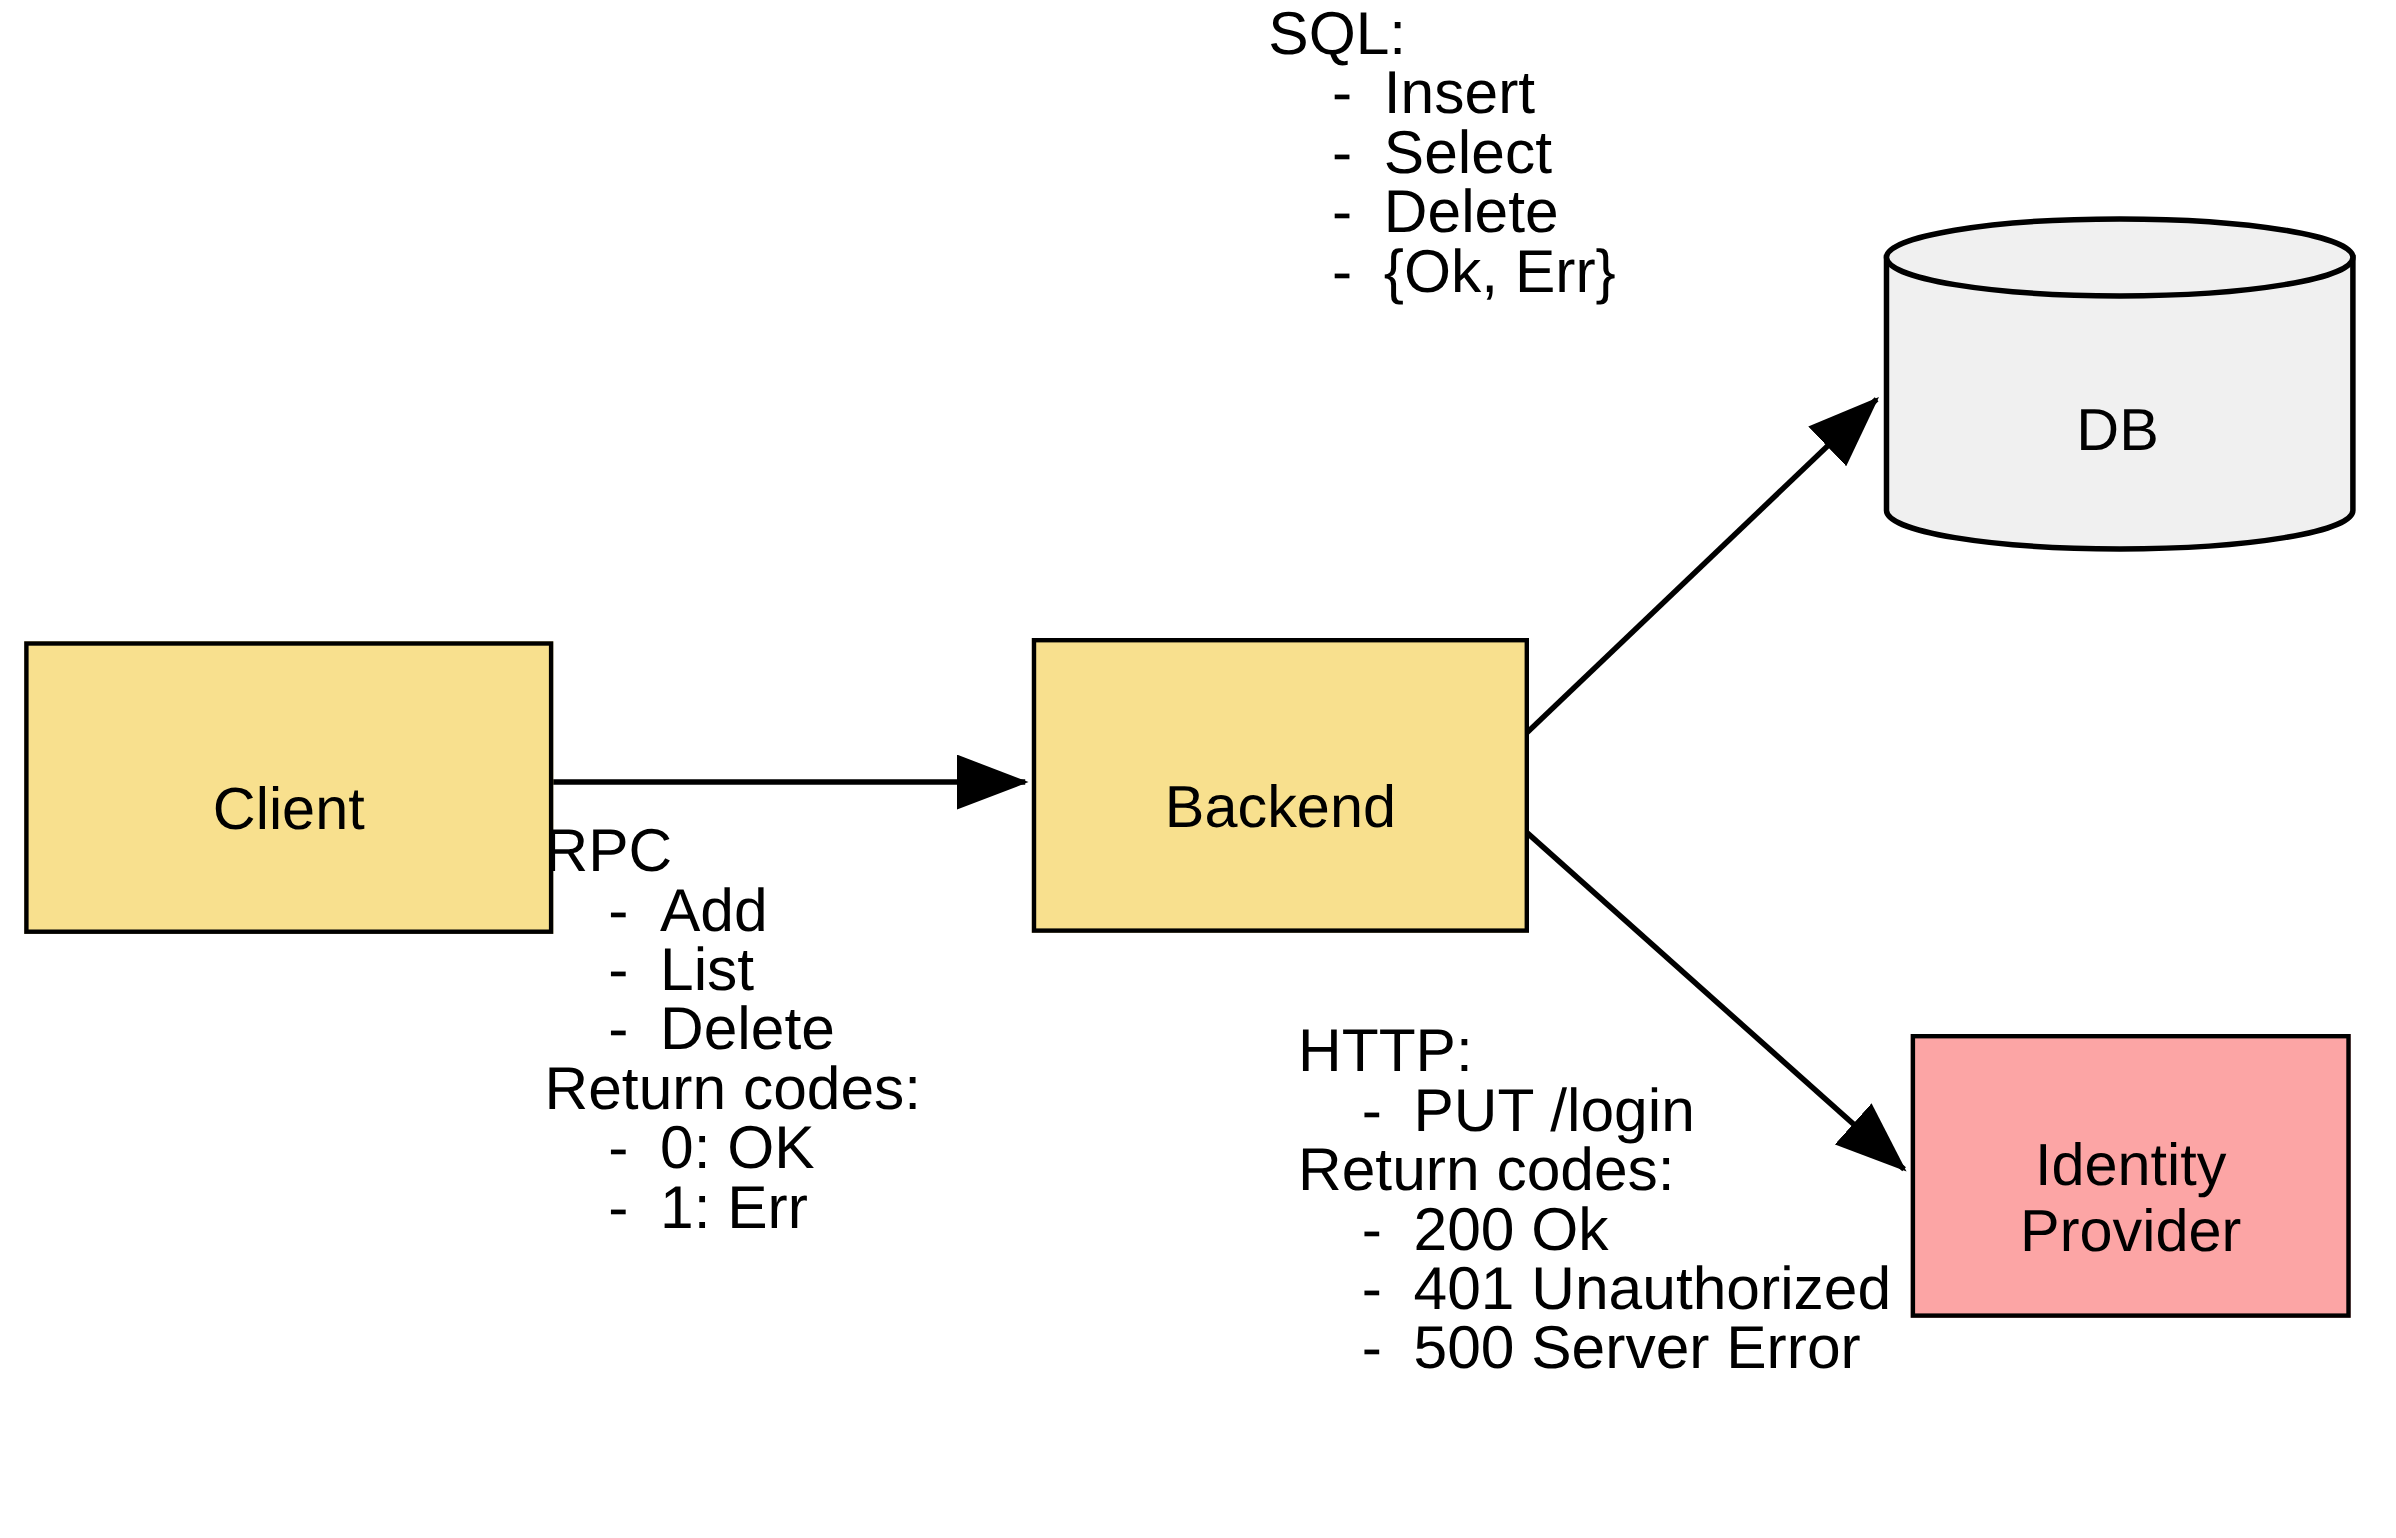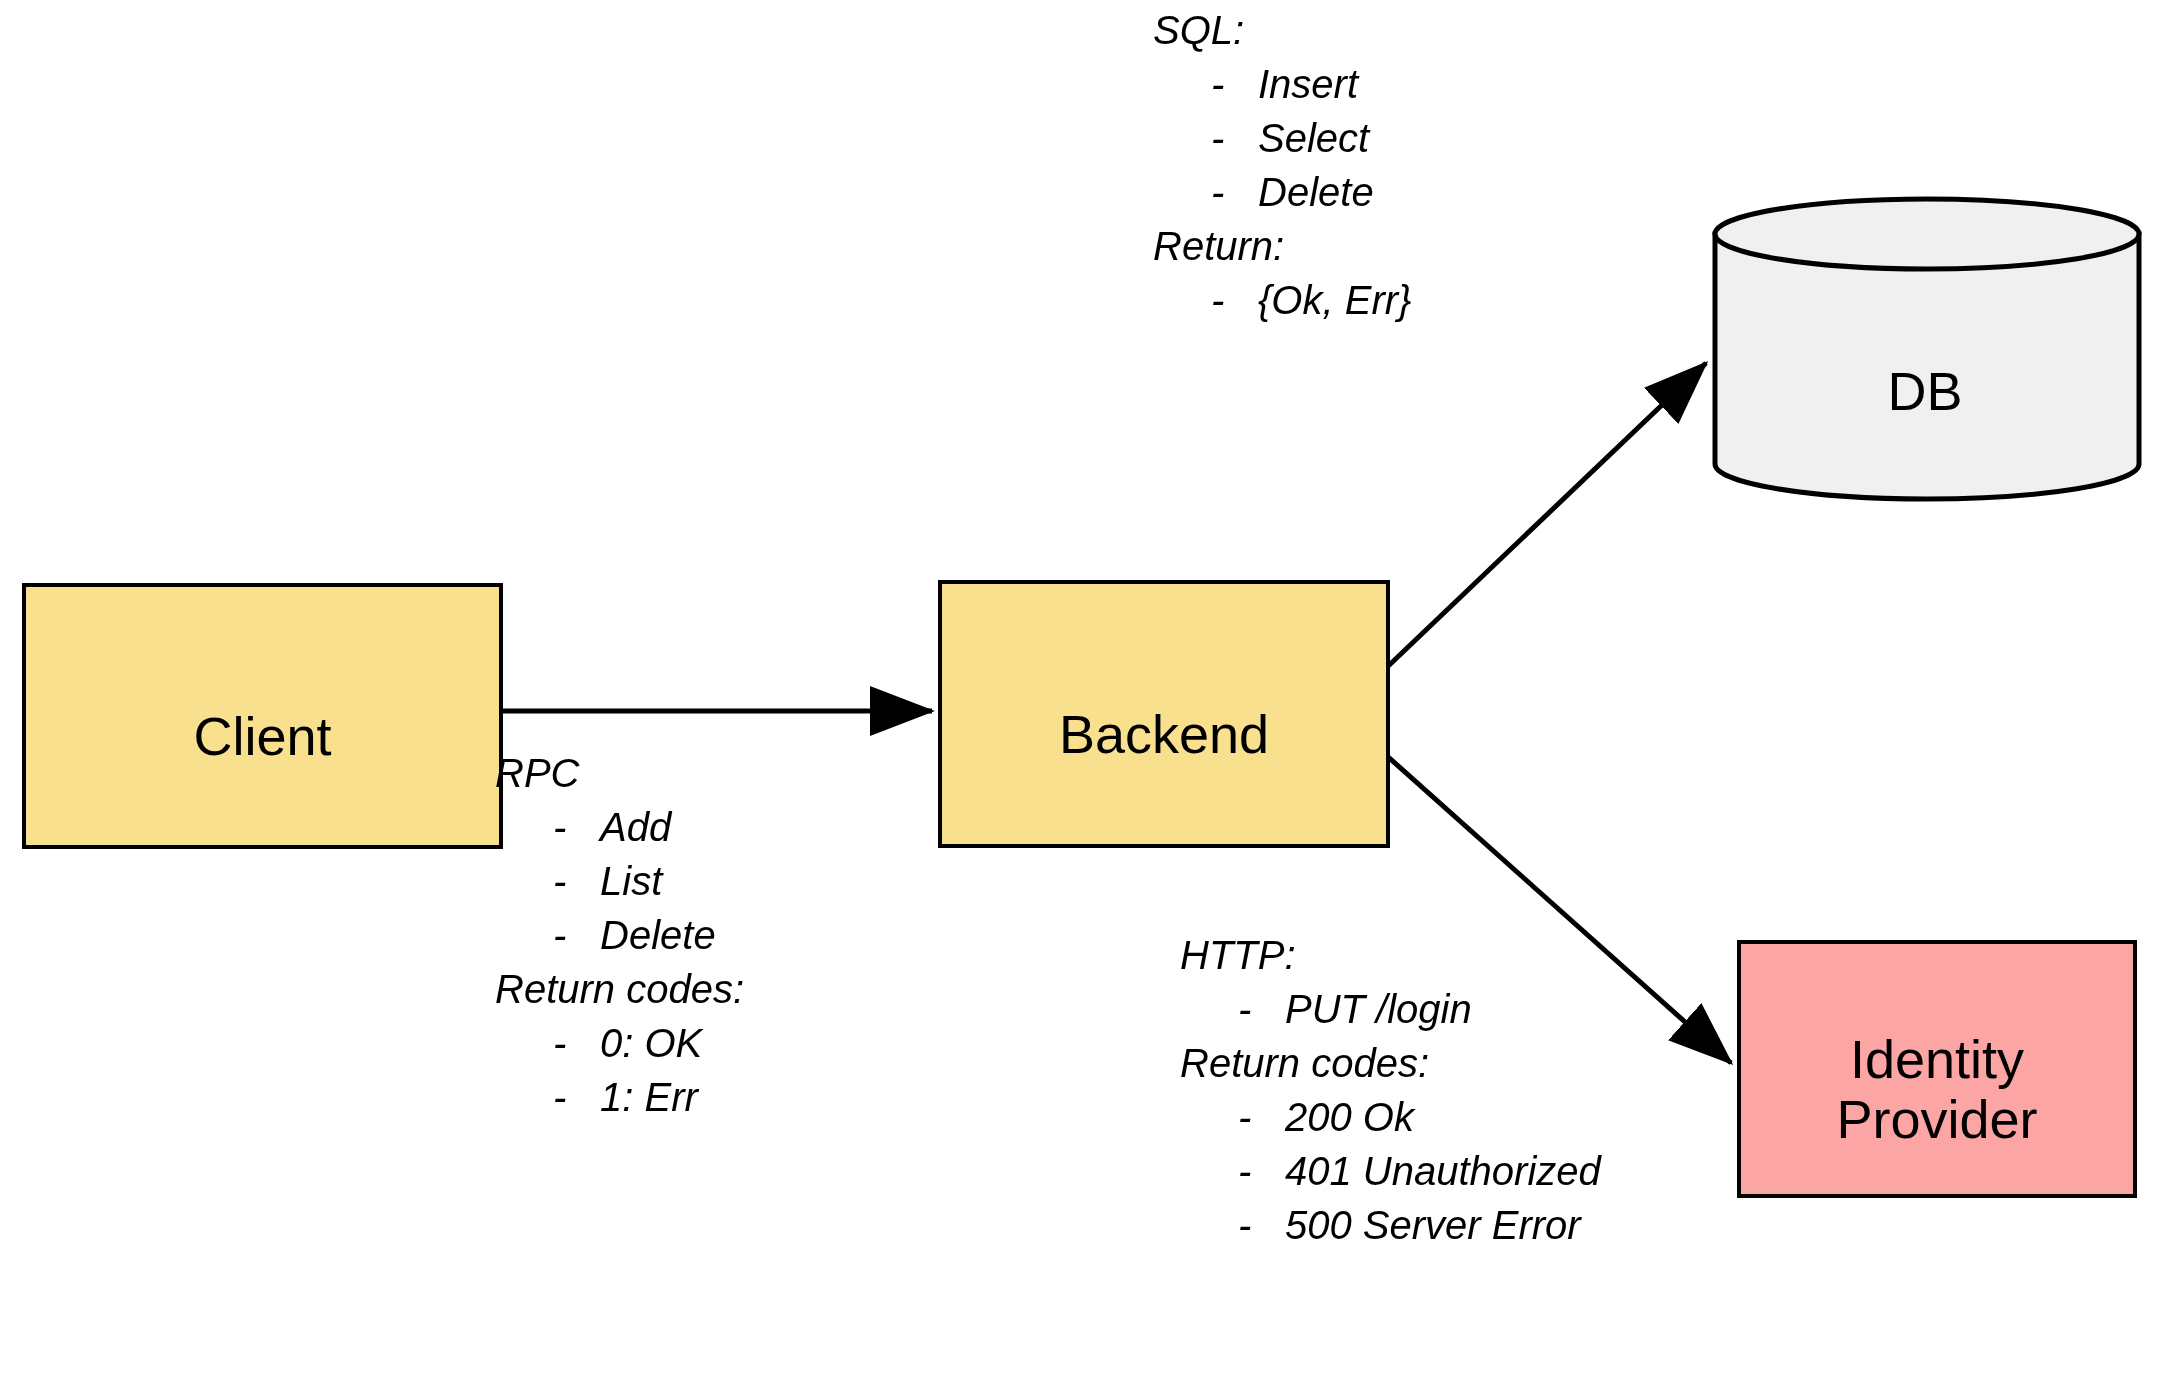--- a/index.html
+++ b/index.html
@@ -64,24 +64,23 @@
   }
   #db-node .node-label {
     position: relative;
     z-index: 2;
     transform: translateY(22px);
   }
 
   
   .annot {
     position: absolute;
-    font-size: 40px;
+    font-size: 55px;
     line-height: 54px;
     white-space: nowrap;
-    font-style: italic;
   }
   .annot .head {
     display: block;
   }
   .annot .bullet-row {
     display: block;
     position: relative;
   }
   .annot .bullet-row .dash {
     display: inline-block;
@@ -142,21 +141,20 @@
     <span class="head">SQL:</span>
     <span class="bullet-row">
       <span class="dash">-</span><span class="txt">Insert</span>
     </span>
     <span class="bullet-row">
       <span class="dash">-</span><span class="txt">Select</span>
     </span>
     <span class="bullet-row">
       <span class="dash">-</span><span class="txt">Delete</span>
     </span>
-    <span class="head">Return:</span>
     <span class="bullet-row">
       <span class="dash">-</span><span class="txt">{Ok, Err}</span>
     </span>
   </div>
 
   <div class="annot" id="rpc-annot">
     <span class="head">RPC</span>
     <span class="bullet-row">
       <span class="dash">-</span><span class="txt">Add</span>
     </span>

